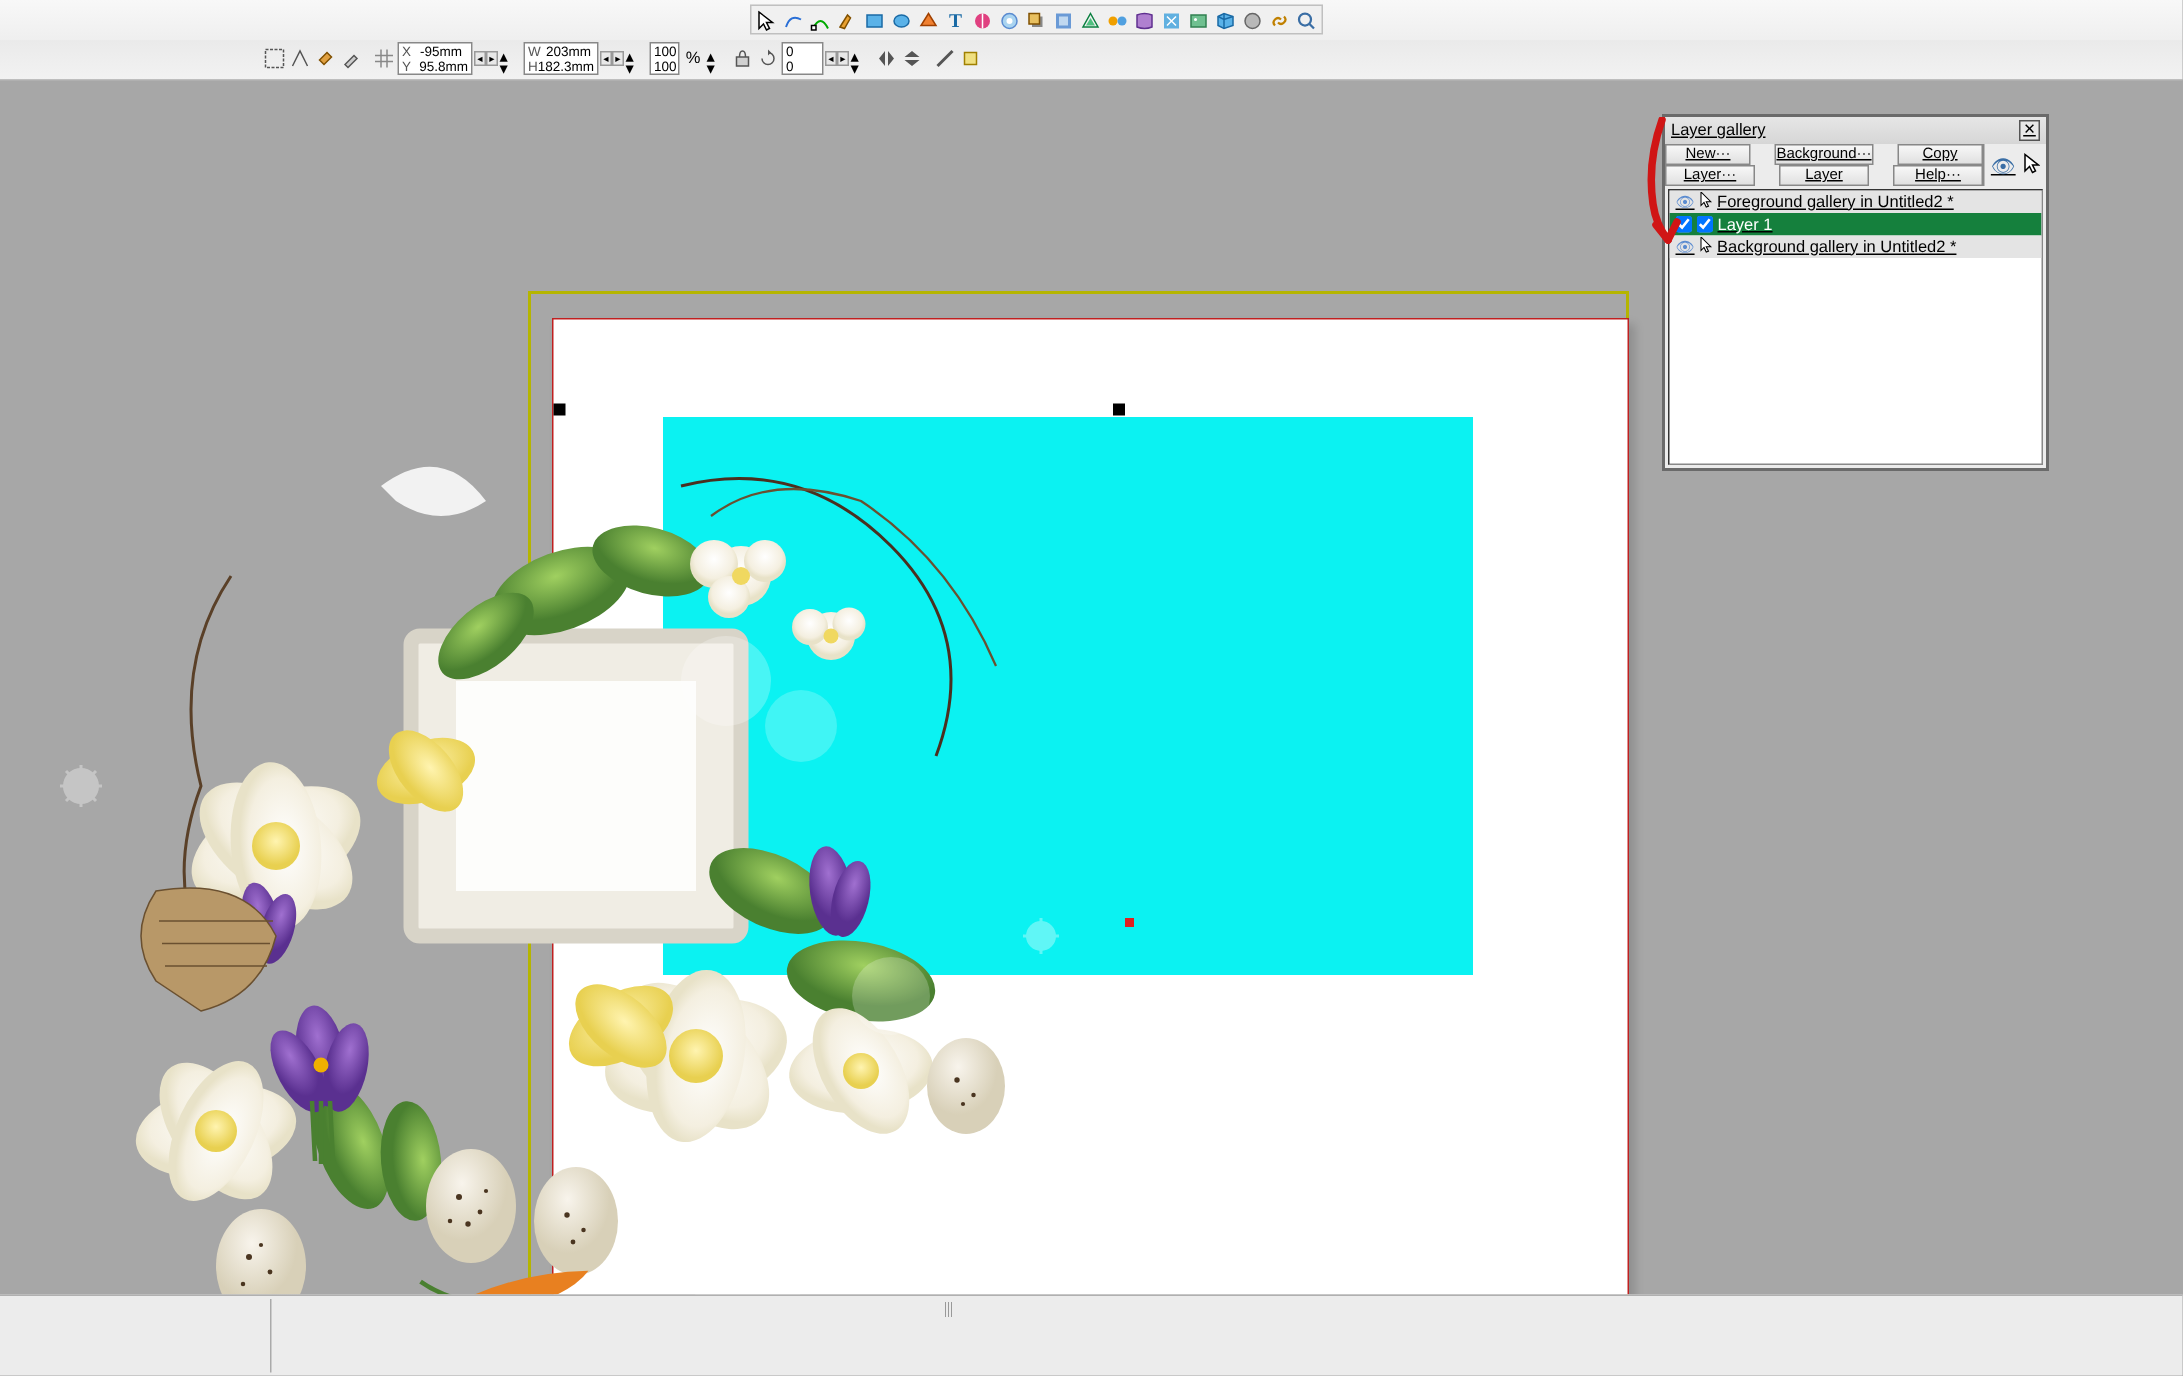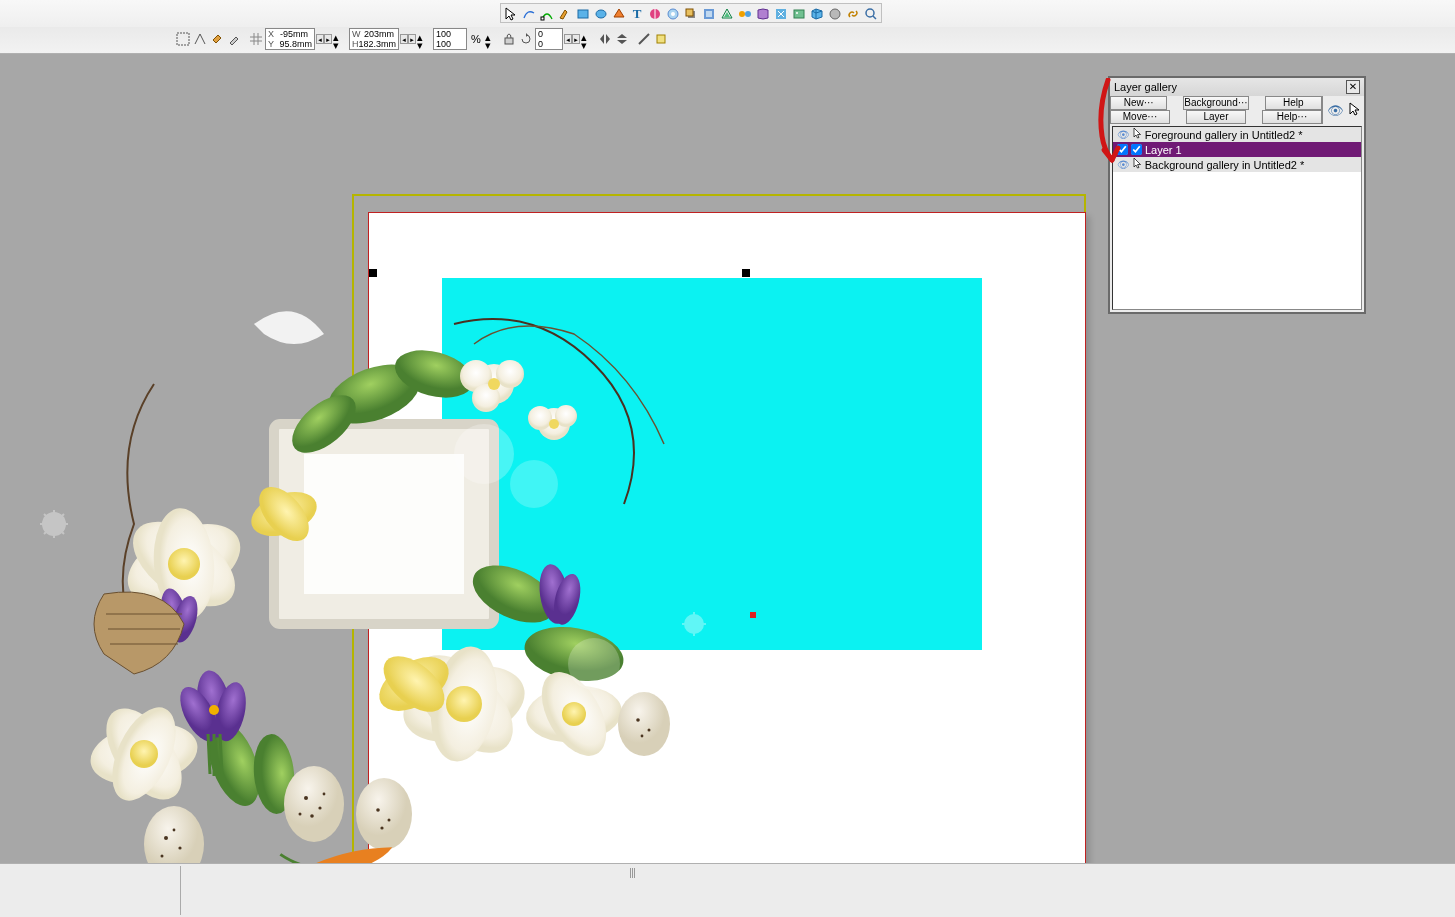--- a/index.html
+++ b/index.html
@@ -46,40 +46,40 @@
   
   .floral-cluster { position: absolute; top: 230px; left: 14px; width: 720px; height: 610px; pointer-events: none; }
   
   
   .anno-arrow { position: absolute; top: 78px; left: 1094px; width: 28px; height: 90px; pointer-events: none; z-index: 30; }
   
   
   .layer-gallery {
     position: absolute; top: 76px; left: 1108px; width: 258px; height: 238px;
     background: #ececec; border: 2px solid #6a6a6a; z-index: 20;
-    display: flex; flex-direction: column;
+    display: flex; flex-direction: column; text-decoration: underline;
   }
   .lg-title { height: 18px; background: linear-gradient(#e6e6e6,#d6d6d6); padding: 1px 4px; font-size: 11px; display: flex; align-items: center; }
   .lg-title .close { margin-left: auto; width: 14px; height: 14px; border: 1px solid #555; background: #e8e8e8; font-size: 10px; text-align: center; line-height: 12px; cursor: pointer; }
   .lg-btn-row { display: flex; gap: 16px; }
   .lg-btn {
     flex: 1; height: 14px; border: 1px solid #888; background: linear-gradient(#f8f8f8,#e0e0e0);
     font-size: 10px; text-align: center; line-height: 12px; cursor: pointer;
   }
   .lg-indicator { width: 42px; height: 28px; display: flex; align-items: center; justify-content: center; gap: 4px; border-left: 1px solid #888; }
   .eye-ind { font-size: 13px; color: #3a6ea5; }
   .arrow-ind { font-size: 13px; color: #333; }
   
   .lg-list {
     flex: 1; background: #fff; border: 1px inset #888; margin: 2px; font-size: 11px;
     overflow-y: scroll; overflow-x: hidden;
   }
   .lg-row { display: flex; align-items: center; height: 15px; padding-left: 4px; gap: 3px; white-space: nowrap; }
   .lg-row.heading { background: #e4e4e4; }
-  .lg-row.selected { background: #701a75; color: #fff; }
+  .lg-row.selected { background: #15803d; color: #fff; }
   .lg-row .eye-icon { font-size: 10px; color: #5a8bd0; }
   .lg-row .cur-icon { font-size: 10px; color: #333; }
   .lg-row input[type=checkbox] { width: 11px; height: 11px; }
   
   
   .status-bar { position: absolute; left: 0; right: 0; bottom: 0; height: 54px; background: #ececec; border-top: 1px solid #b0b0b0; }
   .sb-sep { position: absolute; left: 180px; top: 2px; bottom: 2px; width: 4px; border-left: 1px solid #aaa; }
   .sb-grip { position: absolute; left: 630px; top: 4px; width: 6px; height: 10px; background: repeating-linear-gradient(90deg,#999 0 1px,transparent 1px 2px); }
 </style>
 </head>
@@ -265,21 +265,21 @@
       <div class="spin-btns">
           <span class="arr">◂</span>
           <span class="arr">▸</span>
         </div>
       <div class="spin-v">
           <span class="arr">▴</span>
           <span class="arr">▾</span>
         </div>
     </div>
     <div class="opt-cluster">
-      <div class="coord-box" style="width:34px">
+      <div class="coord-box" style="width:20px">
         <div class="row">
             <span>100</span>
           </div>
         <div class="row">
             <span>100</span>
           </div>
       </div>
       <span class="opt-icon">%</span>
       <div class="spin-v">
           <span class="arr">▴</span>
@@ -520,24 +520,24 @@
 <div class="layer-gallery">
   <div class="lg-title">
     <span>Layer gallery</span>
     <span class="close">✕</span>
   </div>
   <div style="display:flex">
     <div style="flex:1">
       <div class="lg-btn-row">
         <div class="lg-btn">New···</div>
         <div class="lg-btn">Background···</div>
-        <div class="lg-btn">Help</div>
+        <div class="lg-btn">Copy</div>
       </div>
       <div class="lg-btn-row">
-        <div class="lg-btn">Move···</div>
+        <div class="lg-btn">Layer···</div>
         <div class="lg-btn">Layer</div>
         <div class="lg-btn">Help···</div>
       </div>
     </div>
     <div class="lg-indicator">
       <span class="eye-ind">👁</span>
       <span class="arrow-ind"><svg width="12" height="14">
             <path d="M2 1 L2 12 L5 9 L7 13 L9 12 L7 8 L11 8 Z" fill="#fff" stroke="#000"></path>
           </svg></span>
     </div>

